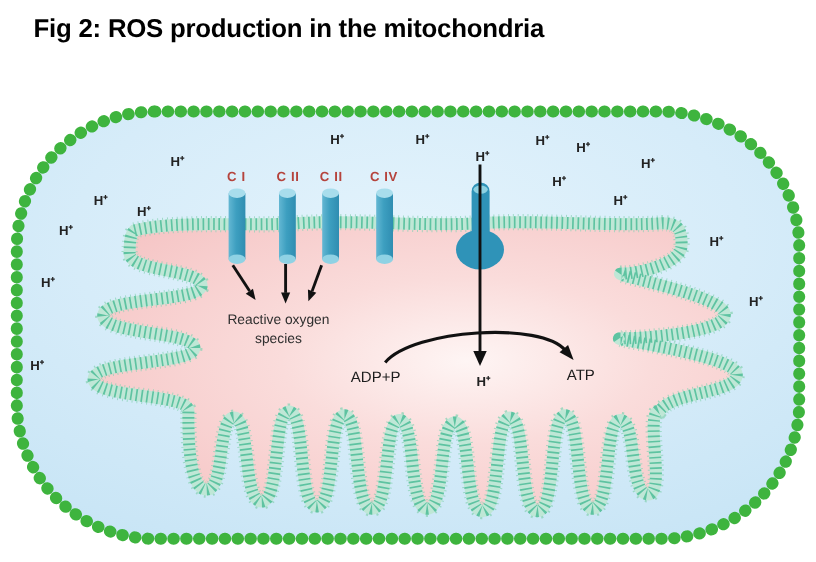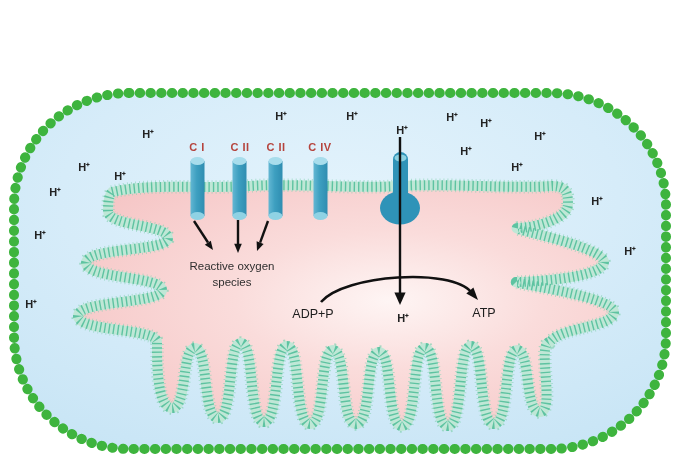--- a/index.html
+++ b/index.html
@@ -10,20 +10,21 @@
   text{font-family:"Liberation Sans",sans-serif;}
   .hplus{font-size:11px;font-weight:bold;fill:#222222;}
   .cxlabel{font-size:11px;font-weight:bold;fill:#b5433c;letter-spacing:0.5px;}
   .roslabel{font-size:11.5px;fill:#2f2f2f;}
   .biglabel{font-size:12.5px;fill:#1d1d1d;}
 </style>
 </head>
 <body>
 
 <div class="page">
+  <div class="title">Fig 2: ROS production in the mitochondria</div>
 
   <svg width="680" height="390" style="top:78px" viewBox="0 78 680 390">
     <defs>
       <radialGradient id="gBlue" cx="0.5" cy="0.3" r="0.95">
         <stop offset="0%" stop-color="#e3f3fc"></stop>
         <stop offset="45%" stop-color="#d6ecf9"></stop>
         <stop offset="100%" stop-color="#c2e2f4"></stop>
       </radialGradient>
       <radialGradient id="gPink" cx="0.58" cy="0.48" r="0.72">
         <stop offset="0%" stop-color="#fef5f4"></stop>

